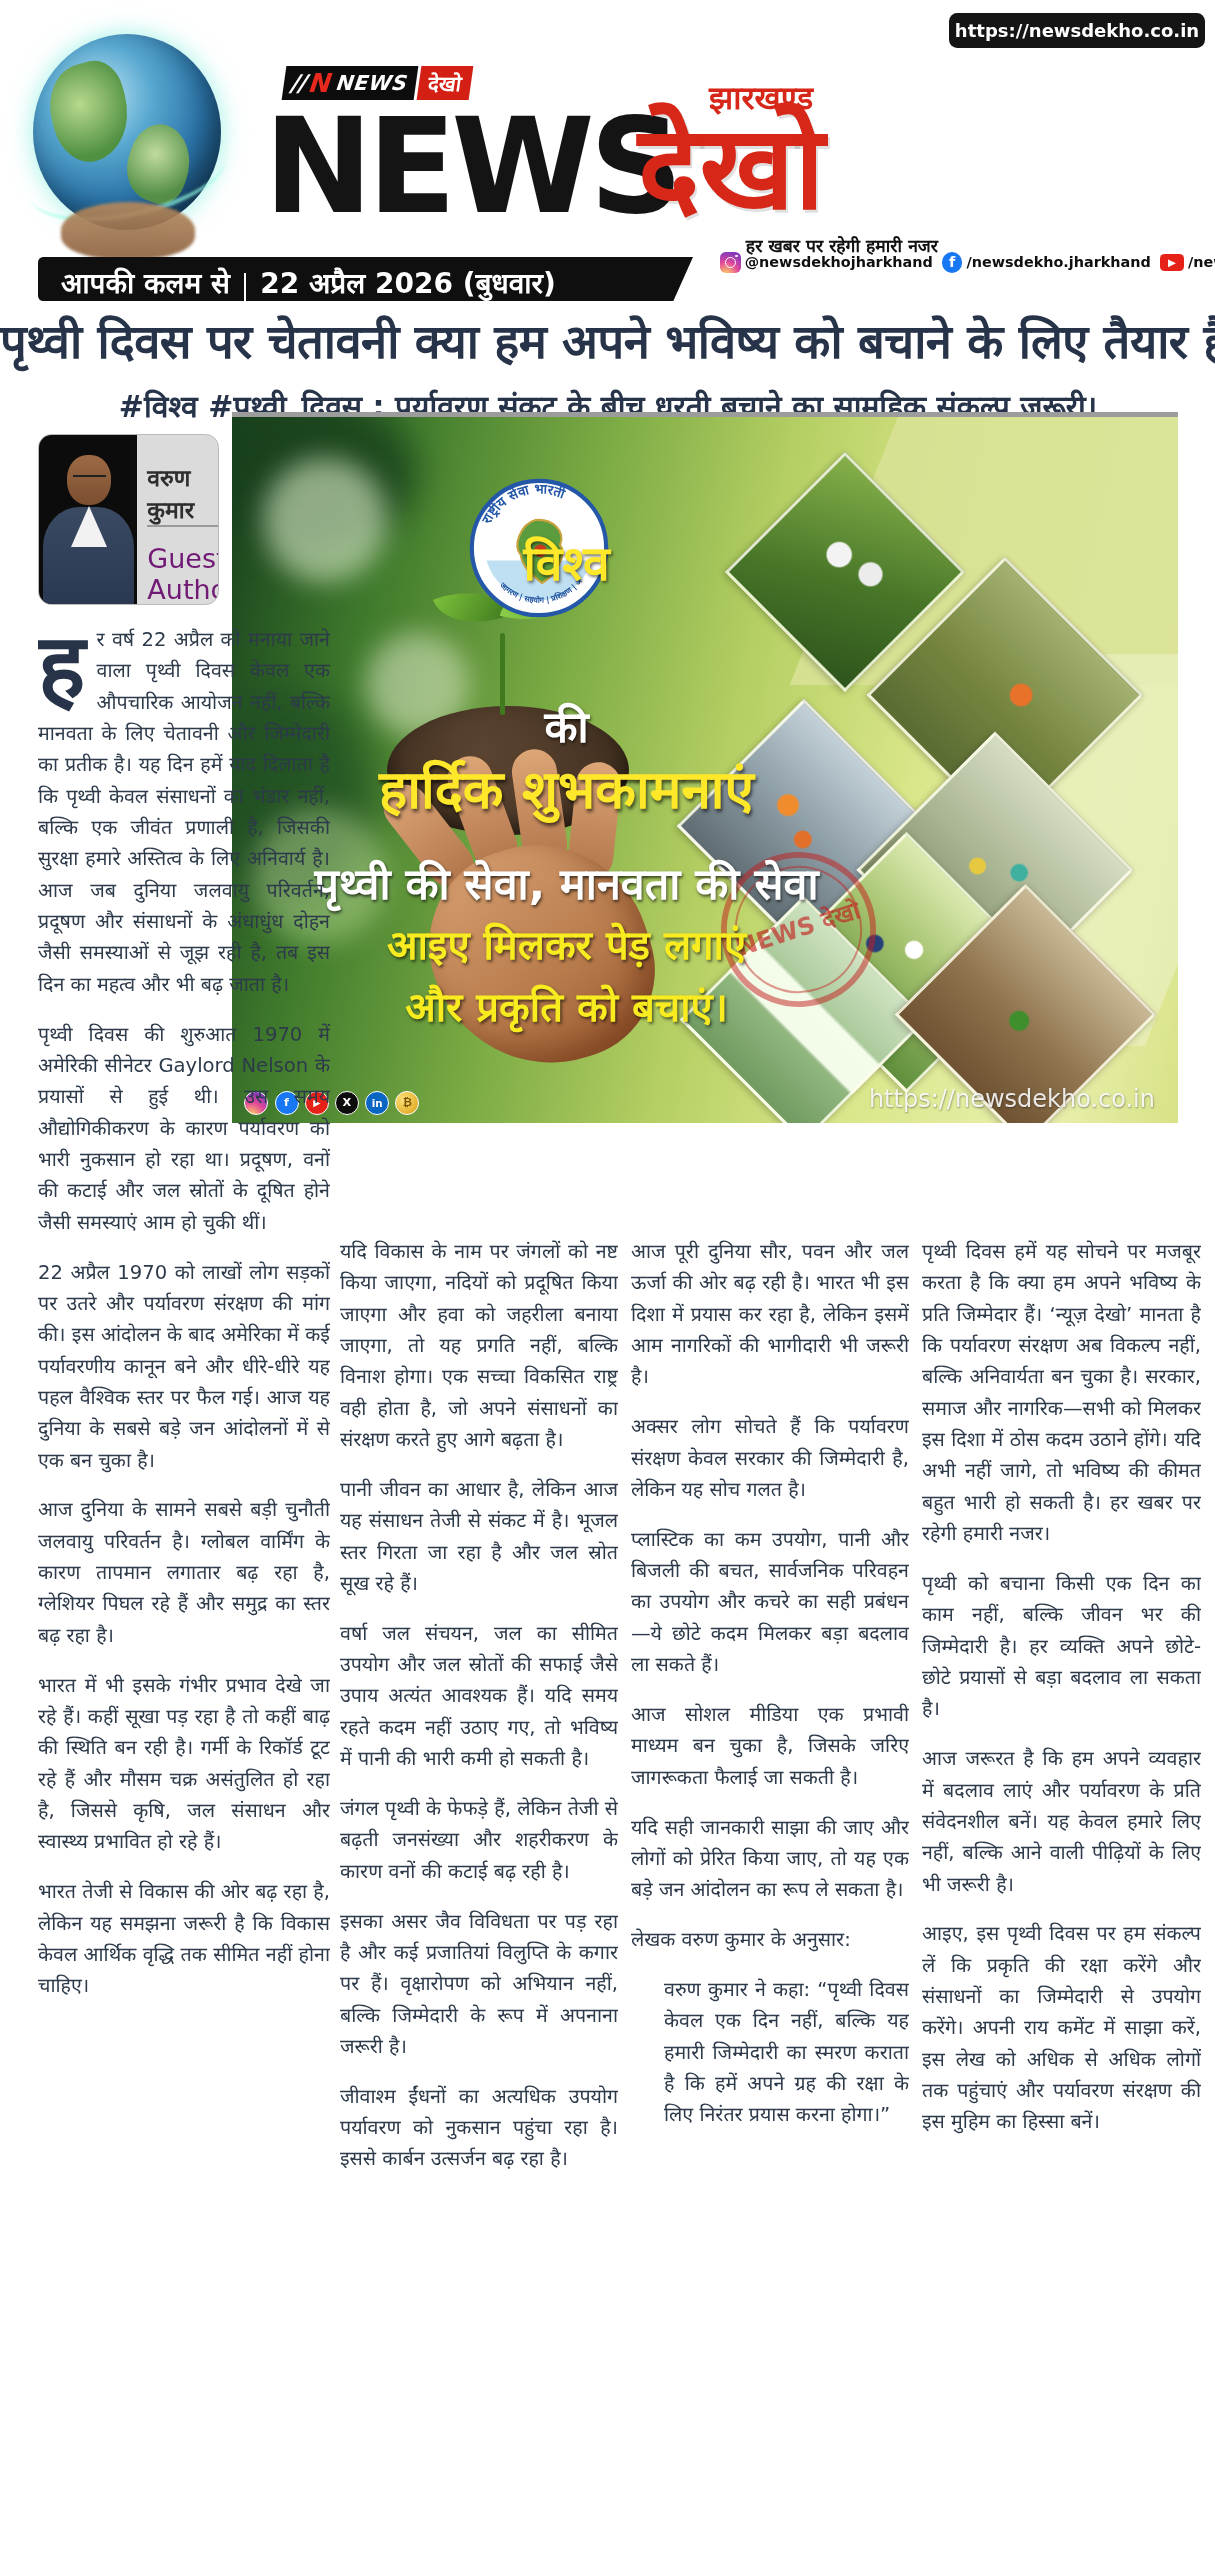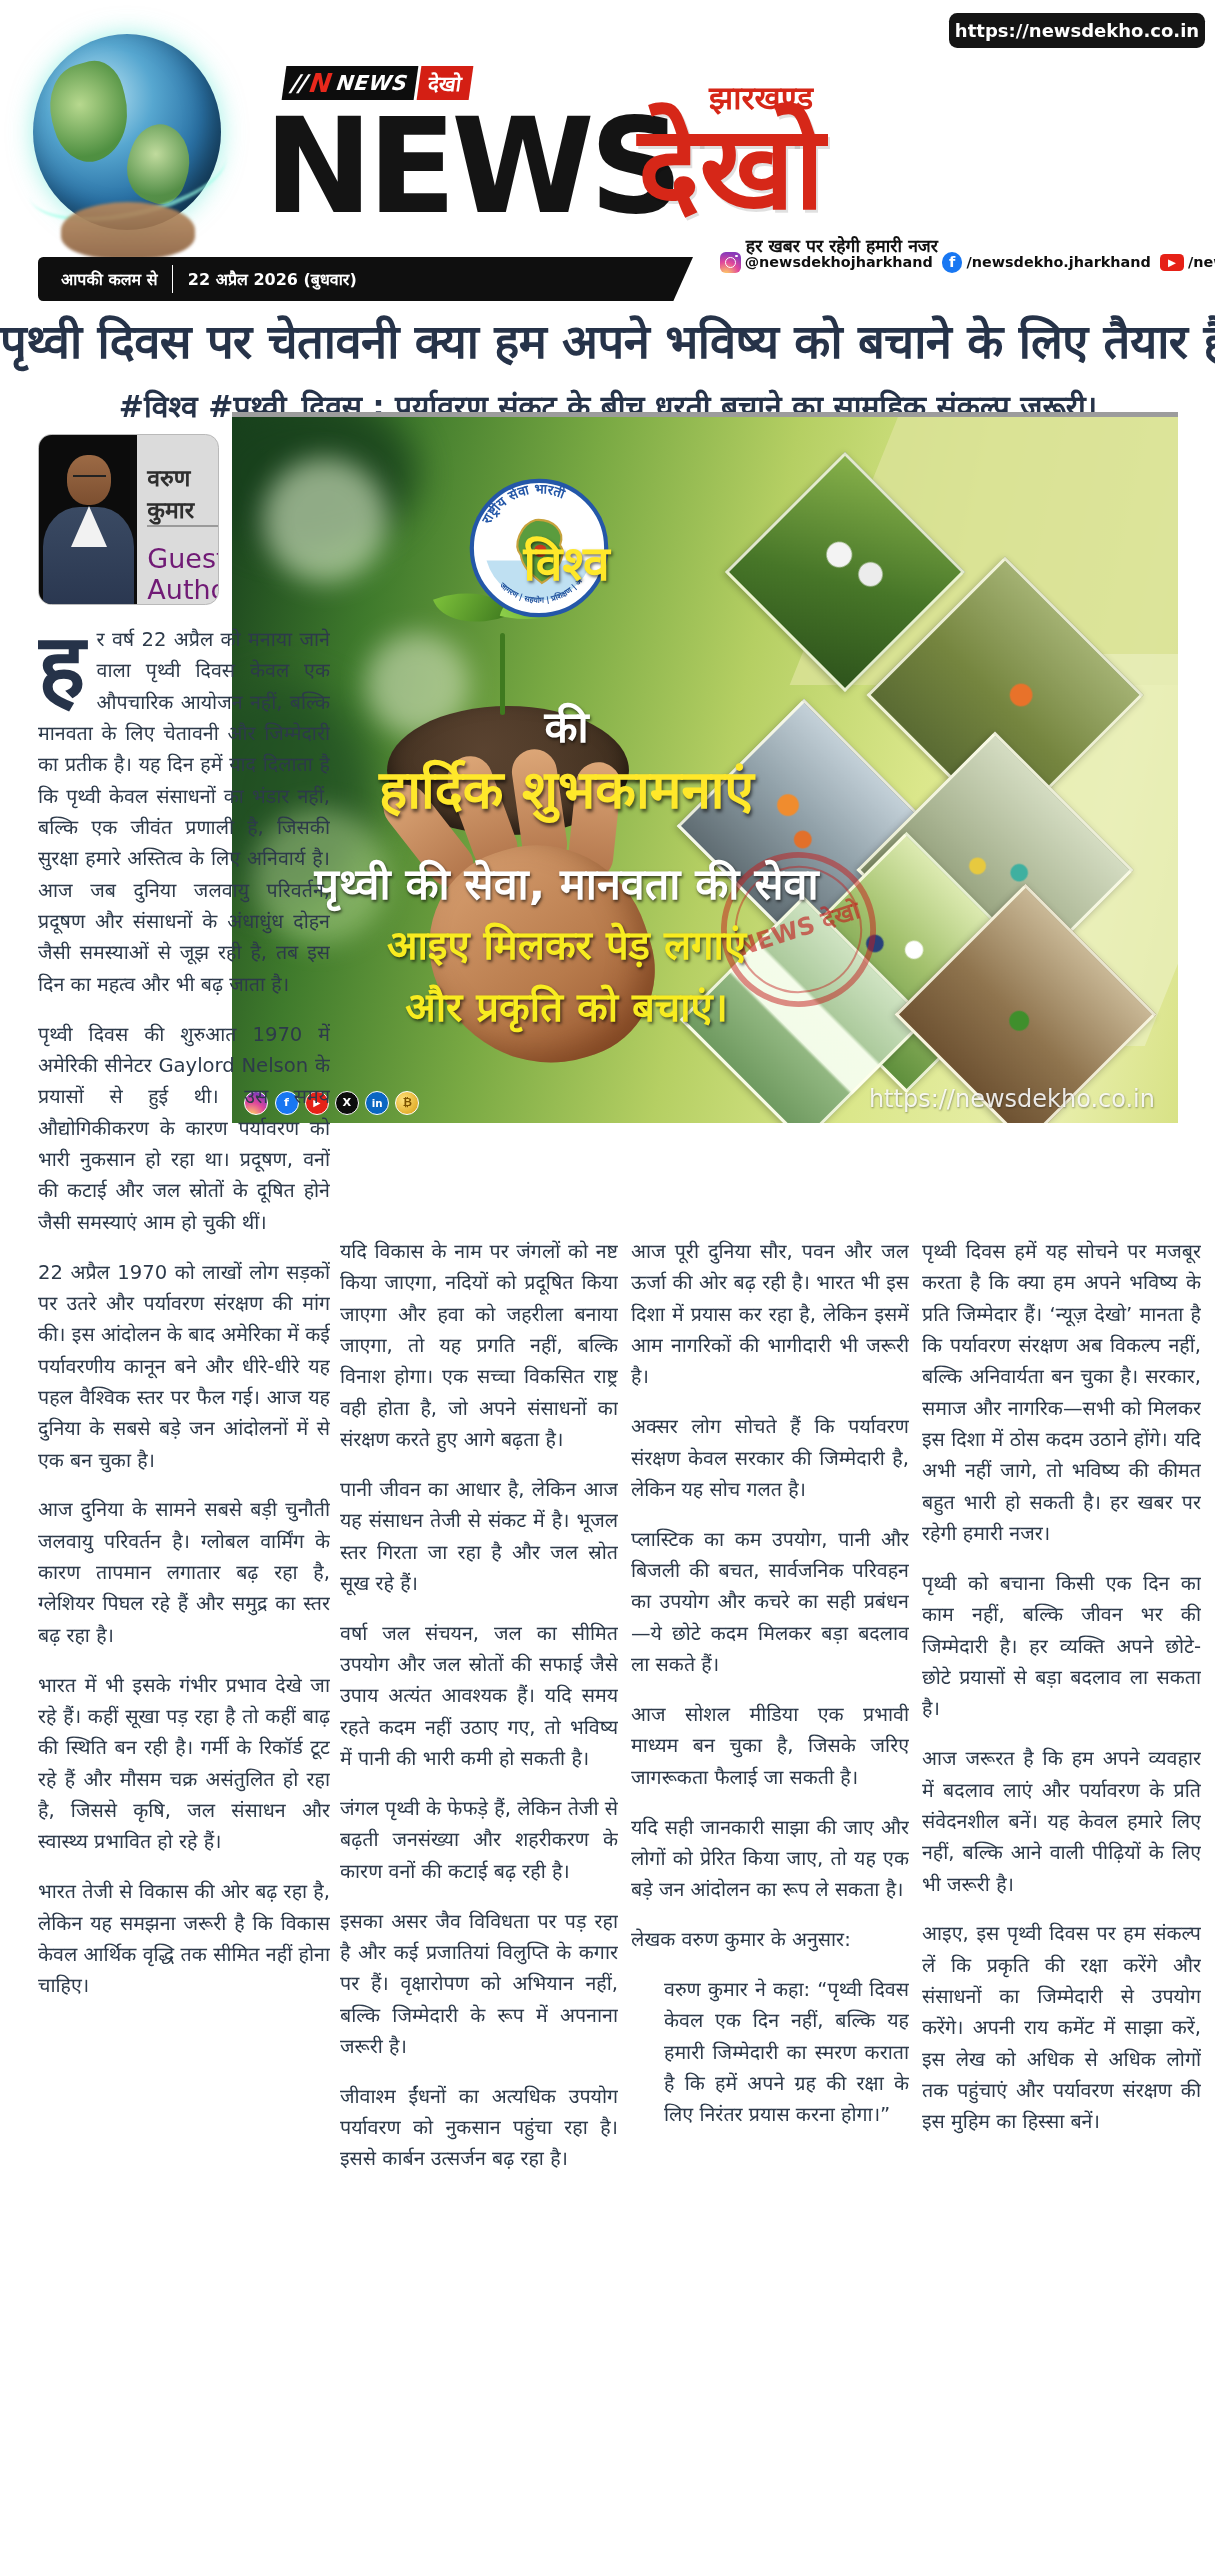--- a/index.html
+++ b/index.html
@@ -42,22 +42,22 @@
   #event-badge .l1{font-size:54px;font-weight:900;line-height:1.15;
     background:linear-gradient(180deg,#f6e27a 10%,#c99b2f 45%,#8a6a14 70%,#caa63c 95%);
     -webkit-background-clip:text;background-clip:text;color:transparent;text-shadow:0 1.5px 2.1px rgba(0,0,0,.18);}
   #event-badge .l2{font-size:54px;font-weight:900;line-height:1.2;
     background:linear-gradient(180deg,#b9d86a 5%,#5f9c30 50%,#2f6b18 95%);
     -webkit-background-clip:text;background-clip:text;color:transparent;}
   #event-badge .petal{position:absolute;left:-17.5px;top:108px;width:23px;height:13.4px;border-radius:50%;
     background:radial-gradient(circle at 40% 40%,#ffd9df,#e89aa8);transform:rotate(-25deg);}
 
   #date-bar{left:38px;top:257px;width:655px;height:44px;background:#0f0f0f;border-radius:5.2px 0 0 5.2px;
-    clip-path:polygon(0 0,100% 0,97% 100%,0 100%);display:flex;align-items:center;gap:14.4px;padding-left:23px;
-    color:#fff;font-size:16px;font-weight:bold;}
+    clip-path:polygon(0 0,100% 0,97% 100%,0 100%);display:flex;align-items:flex-end;gap:14.4px;padding-left:23px;
+    color:#fff;font-size:28px;font-weight:bold;}
   #date-bar .vline{width:1.5px;height:28px;background:#fff;}
 
   #social-row{left:720px;top:252px;width:489px;display:flex;align-items:center;gap:9px;}
   .soc{display:flex;align-items:center;gap:4.1px;}
   .soc .handle{font-size:14.4px;font-weight:bold;color:#101010;white-space:nowrap;}
   .icon-ig{position:relative;width:20.6px;height:20.6px;border-radius:5.7px;
     background:radial-gradient(circle at 28% 110%,#fdc468 8%,#e1489b 48%,#8a3ab9 80%);}
   .icon-ig::before{content:"";position:absolute;left:4.6px;top:4.6px;width:9.3px;height:9.3px;border:1.5px solid #fff;border-radius:50%;}
   .icon-ig::after{content:"";position:absolute;right:3.1px;top:2.6px;width:2.6px;height:2.6px;border-radius:50%;background:#fff;}
   .icon-fb{width:20.6px;height:20.6px;border-radius:50%;background:#1877f2;color:#fff;font-weight:900;font-size:14.4px;

